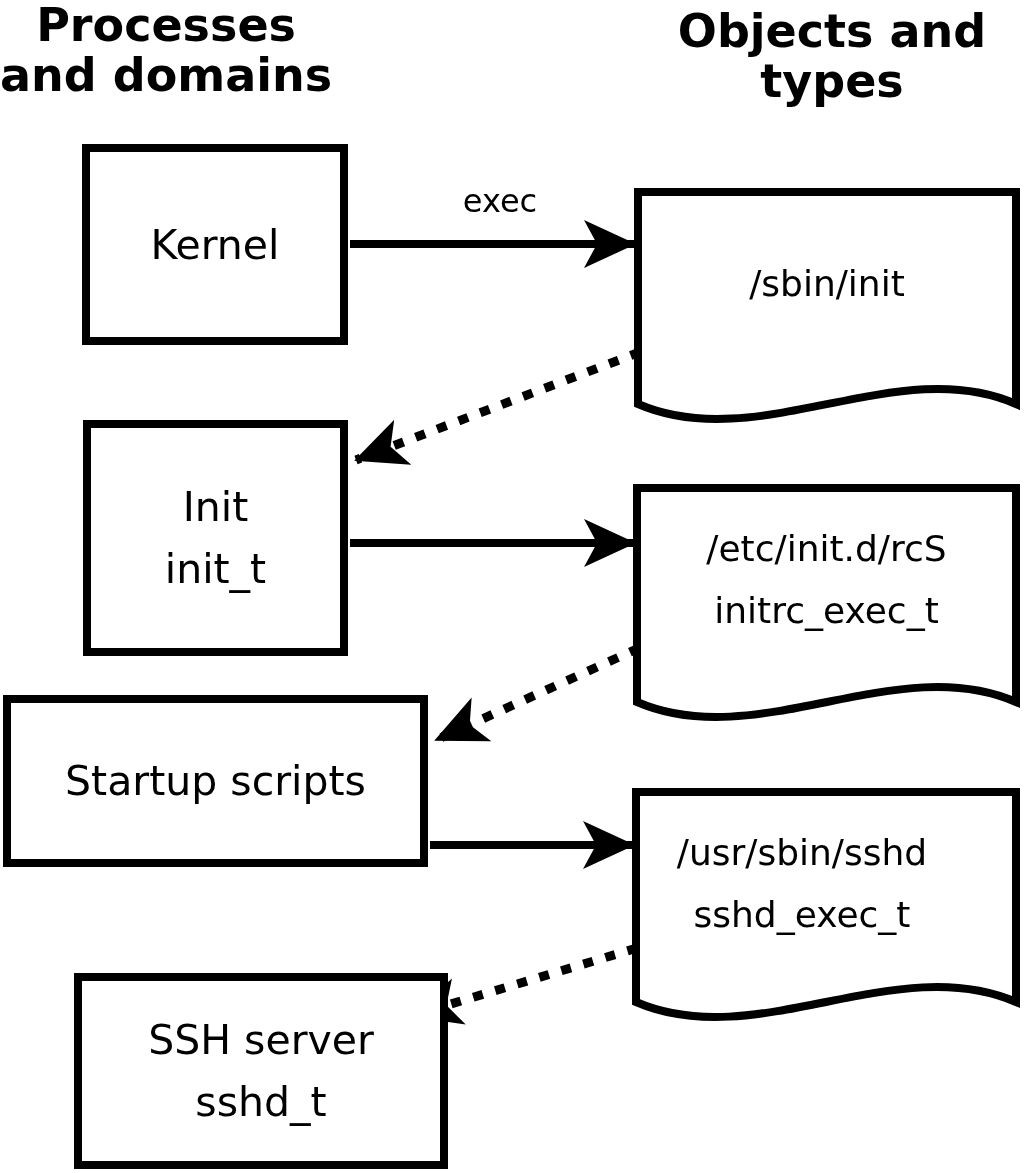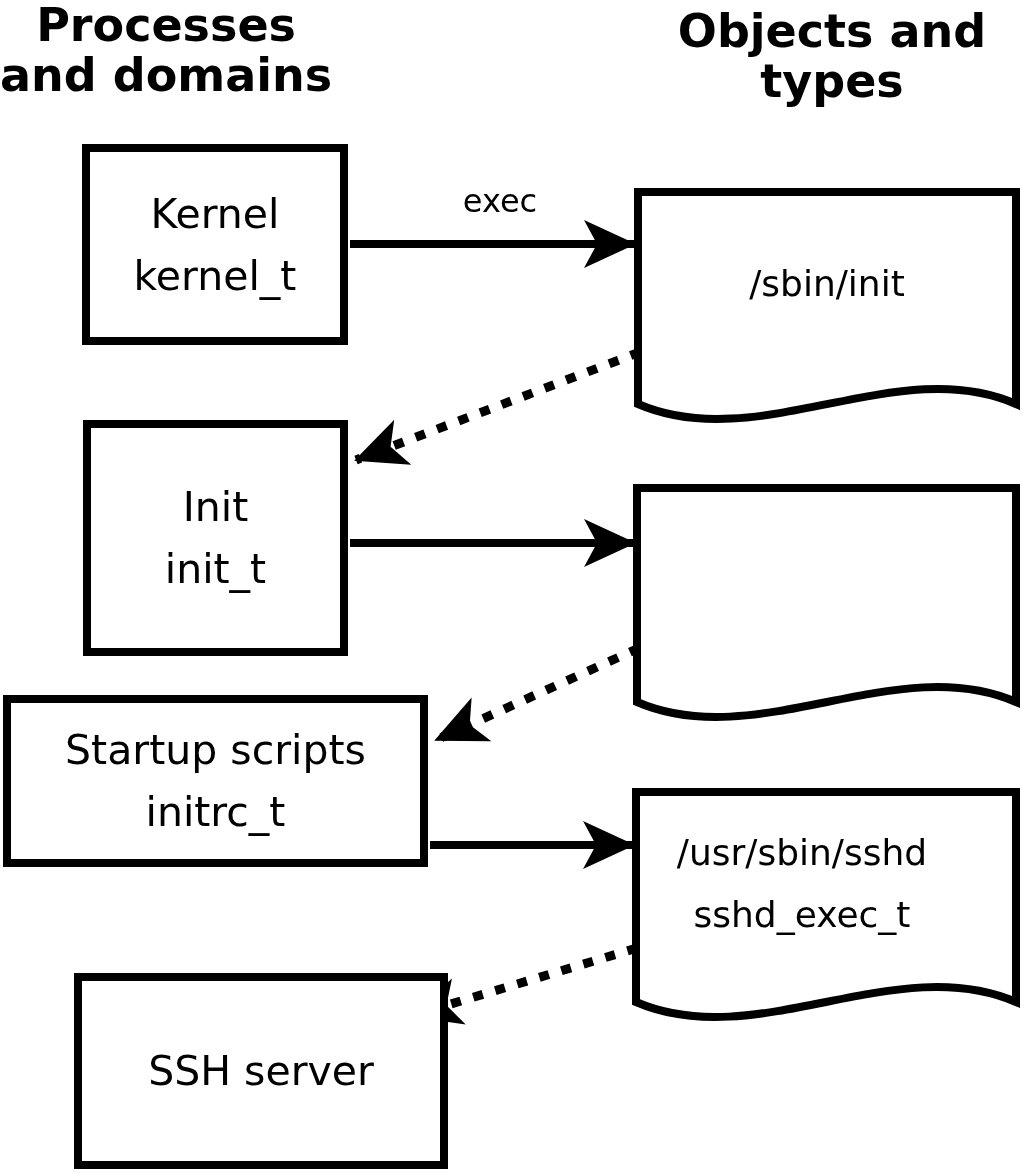--- a/index.html
+++ b/index.html
@@ -90,36 +90,39 @@
     <div>Processes</div>
     <div>and domains</div>
   </div>
   <div class="abs col-header" style="left:640px; top:6px; width:384px;">
     <div>Objects and</div>
     <div>types</div>
   </div>
 
   <div class="abs process-box" style="left:82px; top:144px; width:266px; height:201px;">
     <div>Kernel</div>
-    <div>kernel_t</div>
   </div>
   <div class="abs process-box" style="left:83px; top:420px; width:265px; height:236px;">
     <div>Init</div>
     <div>init_t</div>
   </div>
   <div class="abs process-box" style="left:3px; top:695px; width:425px; height:172px;">
     <div>Startup scripts</div>
-    <div>initrc_t</div>
   </div>
   <div class="abs process-box" style="left:28px; top:973px; width:374px; height:196px;margin-left:46px;">
     <div>SSH server</div>
+    <div>sshd_t</div>
   </div>
 
   <div class="abs doc-label" style="left:638px; top:194px; width:378px; height:180px;">
     <div>/sbin/init</div>
+  </div>
+  <div class="abs doc-label" style="left:637px; top:490px; width:379px; height:180px;">
+    <div>/etc/init.d/rcS</div>
+    <div>initrc_exec_t</div>
   </div>
   <div class="abs doc-label" style="left:612px; top:794px; width:380px; height:180px;">
     <div>/usr/sbin/sshd</div>
     <div>sshd_exec_t</div>
   </div>
 
   <div class="abs edge-label" style="left:430px; top:178px; width:140px;">exec</div>
 
 </div>
 

